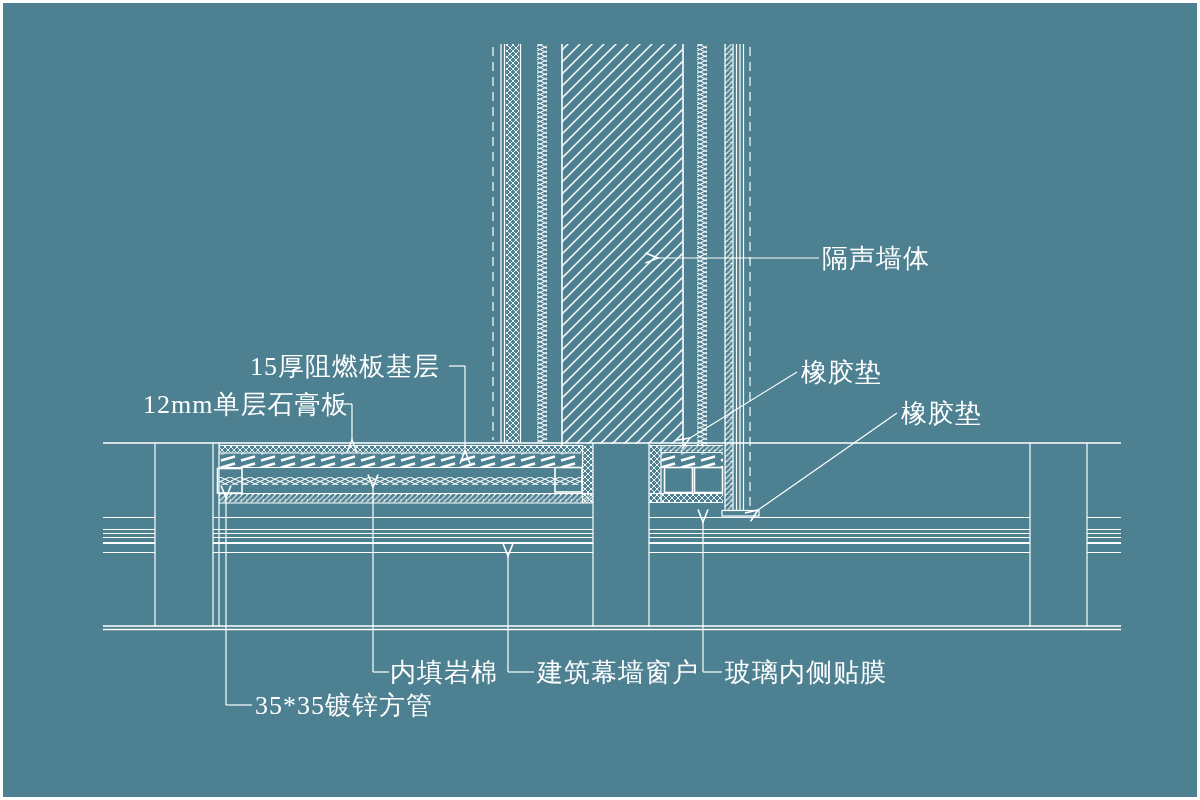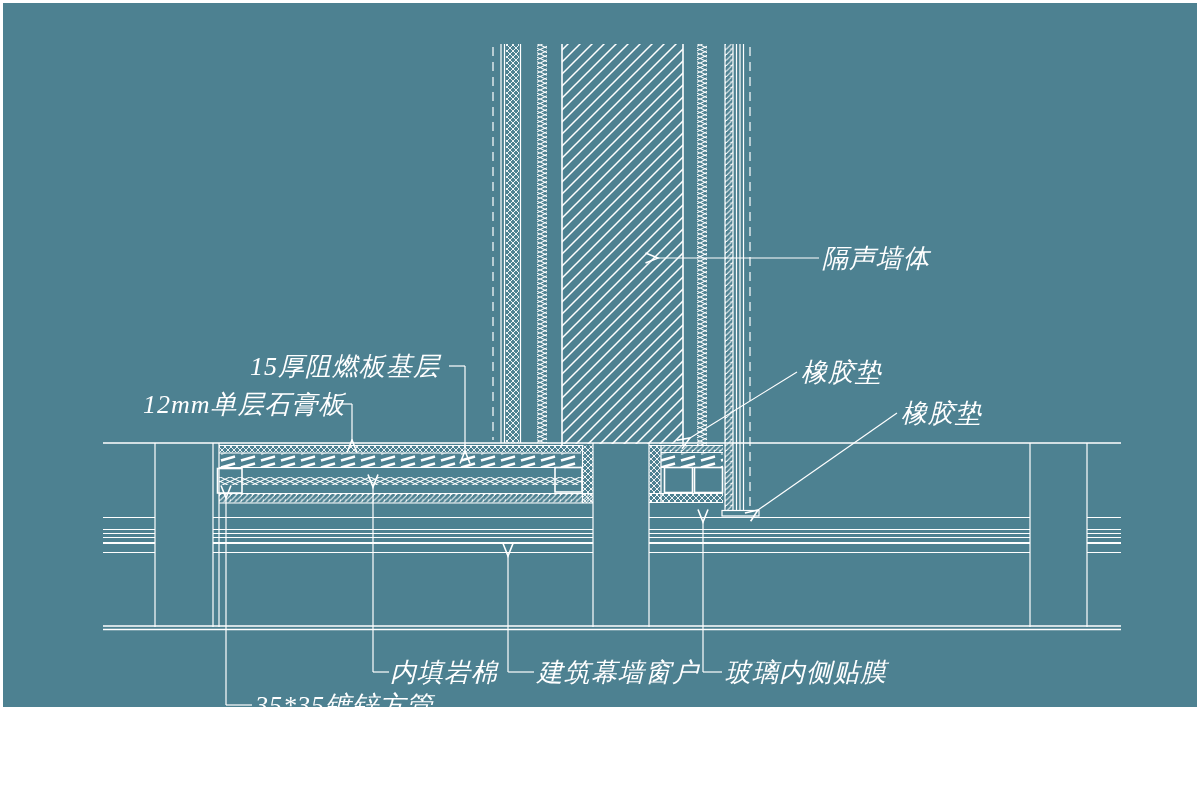--- a/index.html
+++ b/index.html
@@ -1,17 +1,17 @@
 <!DOCTYPE html>
 <html style="--bg: #4d8191; --line: #ffffff;"><head>
 <meta charset="utf-8">
 <style>
   :root { --bg:#4d8191; --line:#ffffff; }
   html,body { margin:0; padding:0; background:#ffffff; }
-  .stage { width:1200px; height:707px; position:relative;font-style:italic; }
+  .stage { width:1200px; height:800px; position:relative; }
   svg { display:block; }
   .bg { fill: var(--bg); }
   .frame { fill:none; stroke:var(--line); stroke-width:3; }
   .ln  { stroke:var(--line); fill:none; stroke-width:1.2; stroke-linecap:butt; }
   .w15 { stroke-width:1.6; }
   .w2  { stroke-width:2.2; }
   .dash { stroke-dasharray:9 6; }
   .pln { stroke:var(--line); fill:none; }
   .txt { fill:var(--line); font-family:"Liberation Serif", serif; font-size:26px; letter-spacing:1px; }
 </style>

